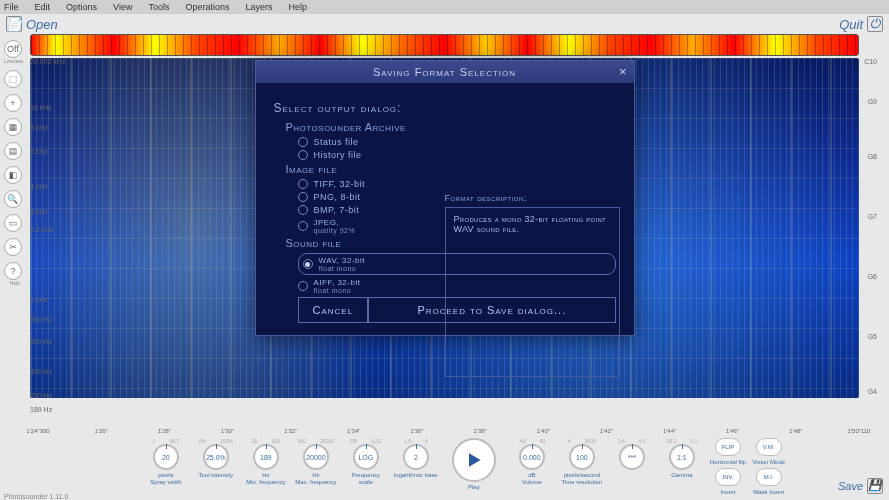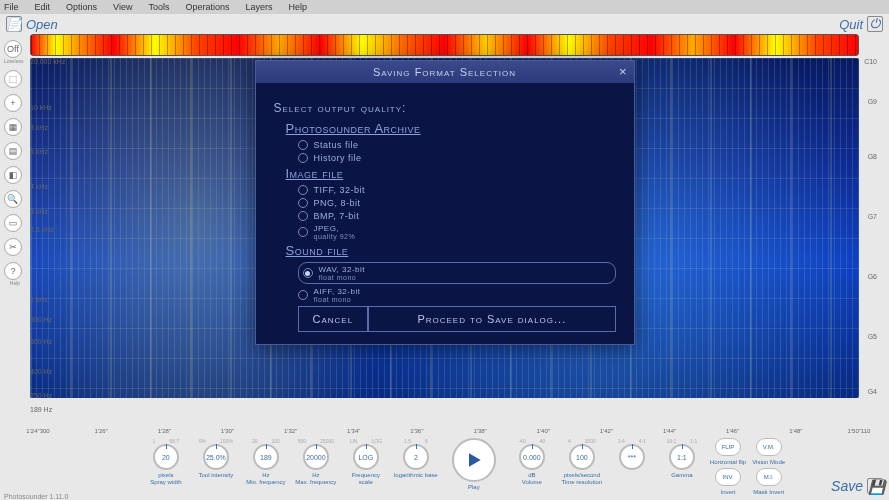--- a/index.html
+++ b/index.html
@@ -67,36 +67,36 @@
   .small-btn { width: 26px; height: 18px; border-radius: 10px; border: 1px solid #bbb; background:#fff; font-size:6px; color:#3a6ea5; display:flex;align-items:center;justify-content:center; }
   .btn-stack { display:flex; flex-direction:column; gap:3px; align-items:center;}
   .stack-label { font-size:6px; color:#3a6ea5; }
 
   
   .dialog { position: absolute; top: 60px; left: 50%; transform: translateX(-50%); width: 380px; background: #0a1445; border: 1px solid #4a5a9a; box-shadow: 0 4px 20px rgba(0,0,0,.5); }
   .dialog-title { height: 22px; background: linear-gradient(#3a4a8a,#2a3a7a); display: flex; align-items: center; justify-content: center; color: #c5d0f0; font-size: 11px; letter-spacing: 1px; font-variant: small-caps; position: relative; }
   .dialog-close { position: absolute; right: 6px; top: 3px; color: #c5d0f0; font-size: 13px; cursor: pointer; }
   .dialog-body { padding: 14px 18px 12px; color: #9ab0e0; }
   .section-title { font-size: 12px; letter-spacing: 1px; font-variant: small-caps; margin: 4px 0 6px; }
-  .subsection { font-size: 13px; letter-spacing: 0.5px; font-variant: small-caps; margin: 2px 0 4px 12px; color: #8aa0d8; text-decoration: underline; }
+  .subsection { font-size: 11px; letter-spacing: 0.5px; font-variant: small-caps; margin: 2px 0 4px 12px; color: #8aa0d8; }
   .radio-row { display: flex; align-items: center; gap: 6px; margin: 3px 0 3px 24px; font-size: 9px; letter-spacing: 0.5px; cursor: pointer; }
   .radio-row.sub { font-size: 8px; }
   .radio { width: 10px; height: 10px; border: 1px solid #7a8ac0; border-radius: 50%; display: inline-flex; align-items: center; justify-content: center; }
   .radio.selected::after { content:''; width:5px; height:5px; border-radius:50%; background:#c5d5ff; }
   .radio-row.boxed { border:1px solid #5a6aaa; padding:2px 6px 2px 4px; border-radius:9px; }
   .radio-label small { display:block; font-size:7px; opacity:.8; }
   .desc-panel { position: absolute; top: 110px; right: 14px; width: 175px; }
   .desc-title { font-size: 9px; letter-spacing: 0.5px; font-variant: small-caps; color:#8aa0d8; margin-bottom:4px;}
   .desc-box { border: 1px solid #4a5a9a; height: 170px; padding: 6px 8px; font-size: 9px; letter-spacing: 0.3px; color:#a5b8e8; font-variant: small-caps;}
   .dialog-actions { display: flex; margin-left: 24px; }
   .dlg-btn { border: 1px solid #5a6aaa; padding: 6px 14px; font-size: 11px; letter-spacing: 1px; font-variant: small-caps; color: #b5c5f0; cursor: pointer; background: transparent; }
   .dlg-btn.wide { flex: 1; text-align: center; }
 
   .status { position:absolute; bottom:0; left:4px; font-size:7px; color:#888;}
-  .save-btn { position:absolute; bottom:6px; right:6px; display:flex; align-items:center; gap:4px; font-size:14px; color:#3a6ea5; font-style:italic;}
+  .save-btn { position:absolute; bottom:6px; right:6px; display:flex; align-items:center; gap:4px; font-size:11px; color:#3a6ea5; font-style:italic;}
   .save-btn .icon{ width:16px;height:16px;border:1px solid #888;border-radius:2px;}
 </style>
 </head>
 <body>
 
 <div class="menubar" id="menubar">
     <span>File</span>
     <span>Edit</span>
     <span>Options</span>
     <span>View</span>
@@ -308,21 +308,21 @@
 </div>
 
 <div class="status">Photosounder 1.11.0</div>
 
 <div class="dialog">
   <div class="dialog-title">
     <span>Saving Format Selection</span>
     <span class="dialog-close">×</span>
   </div>
   <div class="dialog-body" style="position:relative;">
-    <div class="section-title">Select output quality:</div>
+    <div class="section-title">Select output dialog:</div>
 
     <div class="subsection">Photosounder Archive</div>
     <div class="radio-row">
         <span class="radio"></span>
         <span>Status file</span>
       </div>
     <div class="radio-row">
         <span class="radio"></span>
         <span>History file</span>
       </div>
@@ -348,19 +348,23 @@
     <div class="subsection">Sound file</div>
     <div class="radio-row sub boxed">
         <span class="radio selected"></span>
         <span class="radio-label">WAV, 32-bit<small>float mono</small></span>
       </div>
     <div class="radio-row sub">
         <span class="radio"></span>
         <span class="radio-label">AIFF, 32-bit<small>float mono</small></span>
       </div>
 
+    <div class="desc-panel">
+      <div class="desc-title">Format description:</div>
+      <div class="desc-box">Produces a mono 32-bit floating point WAV sound file.</div>
+    </div>
 
     <div class="dialog-actions">
       <button class="dlg-btn">Cancel</button>
       <button class="dlg-btn wide">Proceed to Save dialog...</button>
     </div>
   </div>
 </div>
 
 </body></html>

